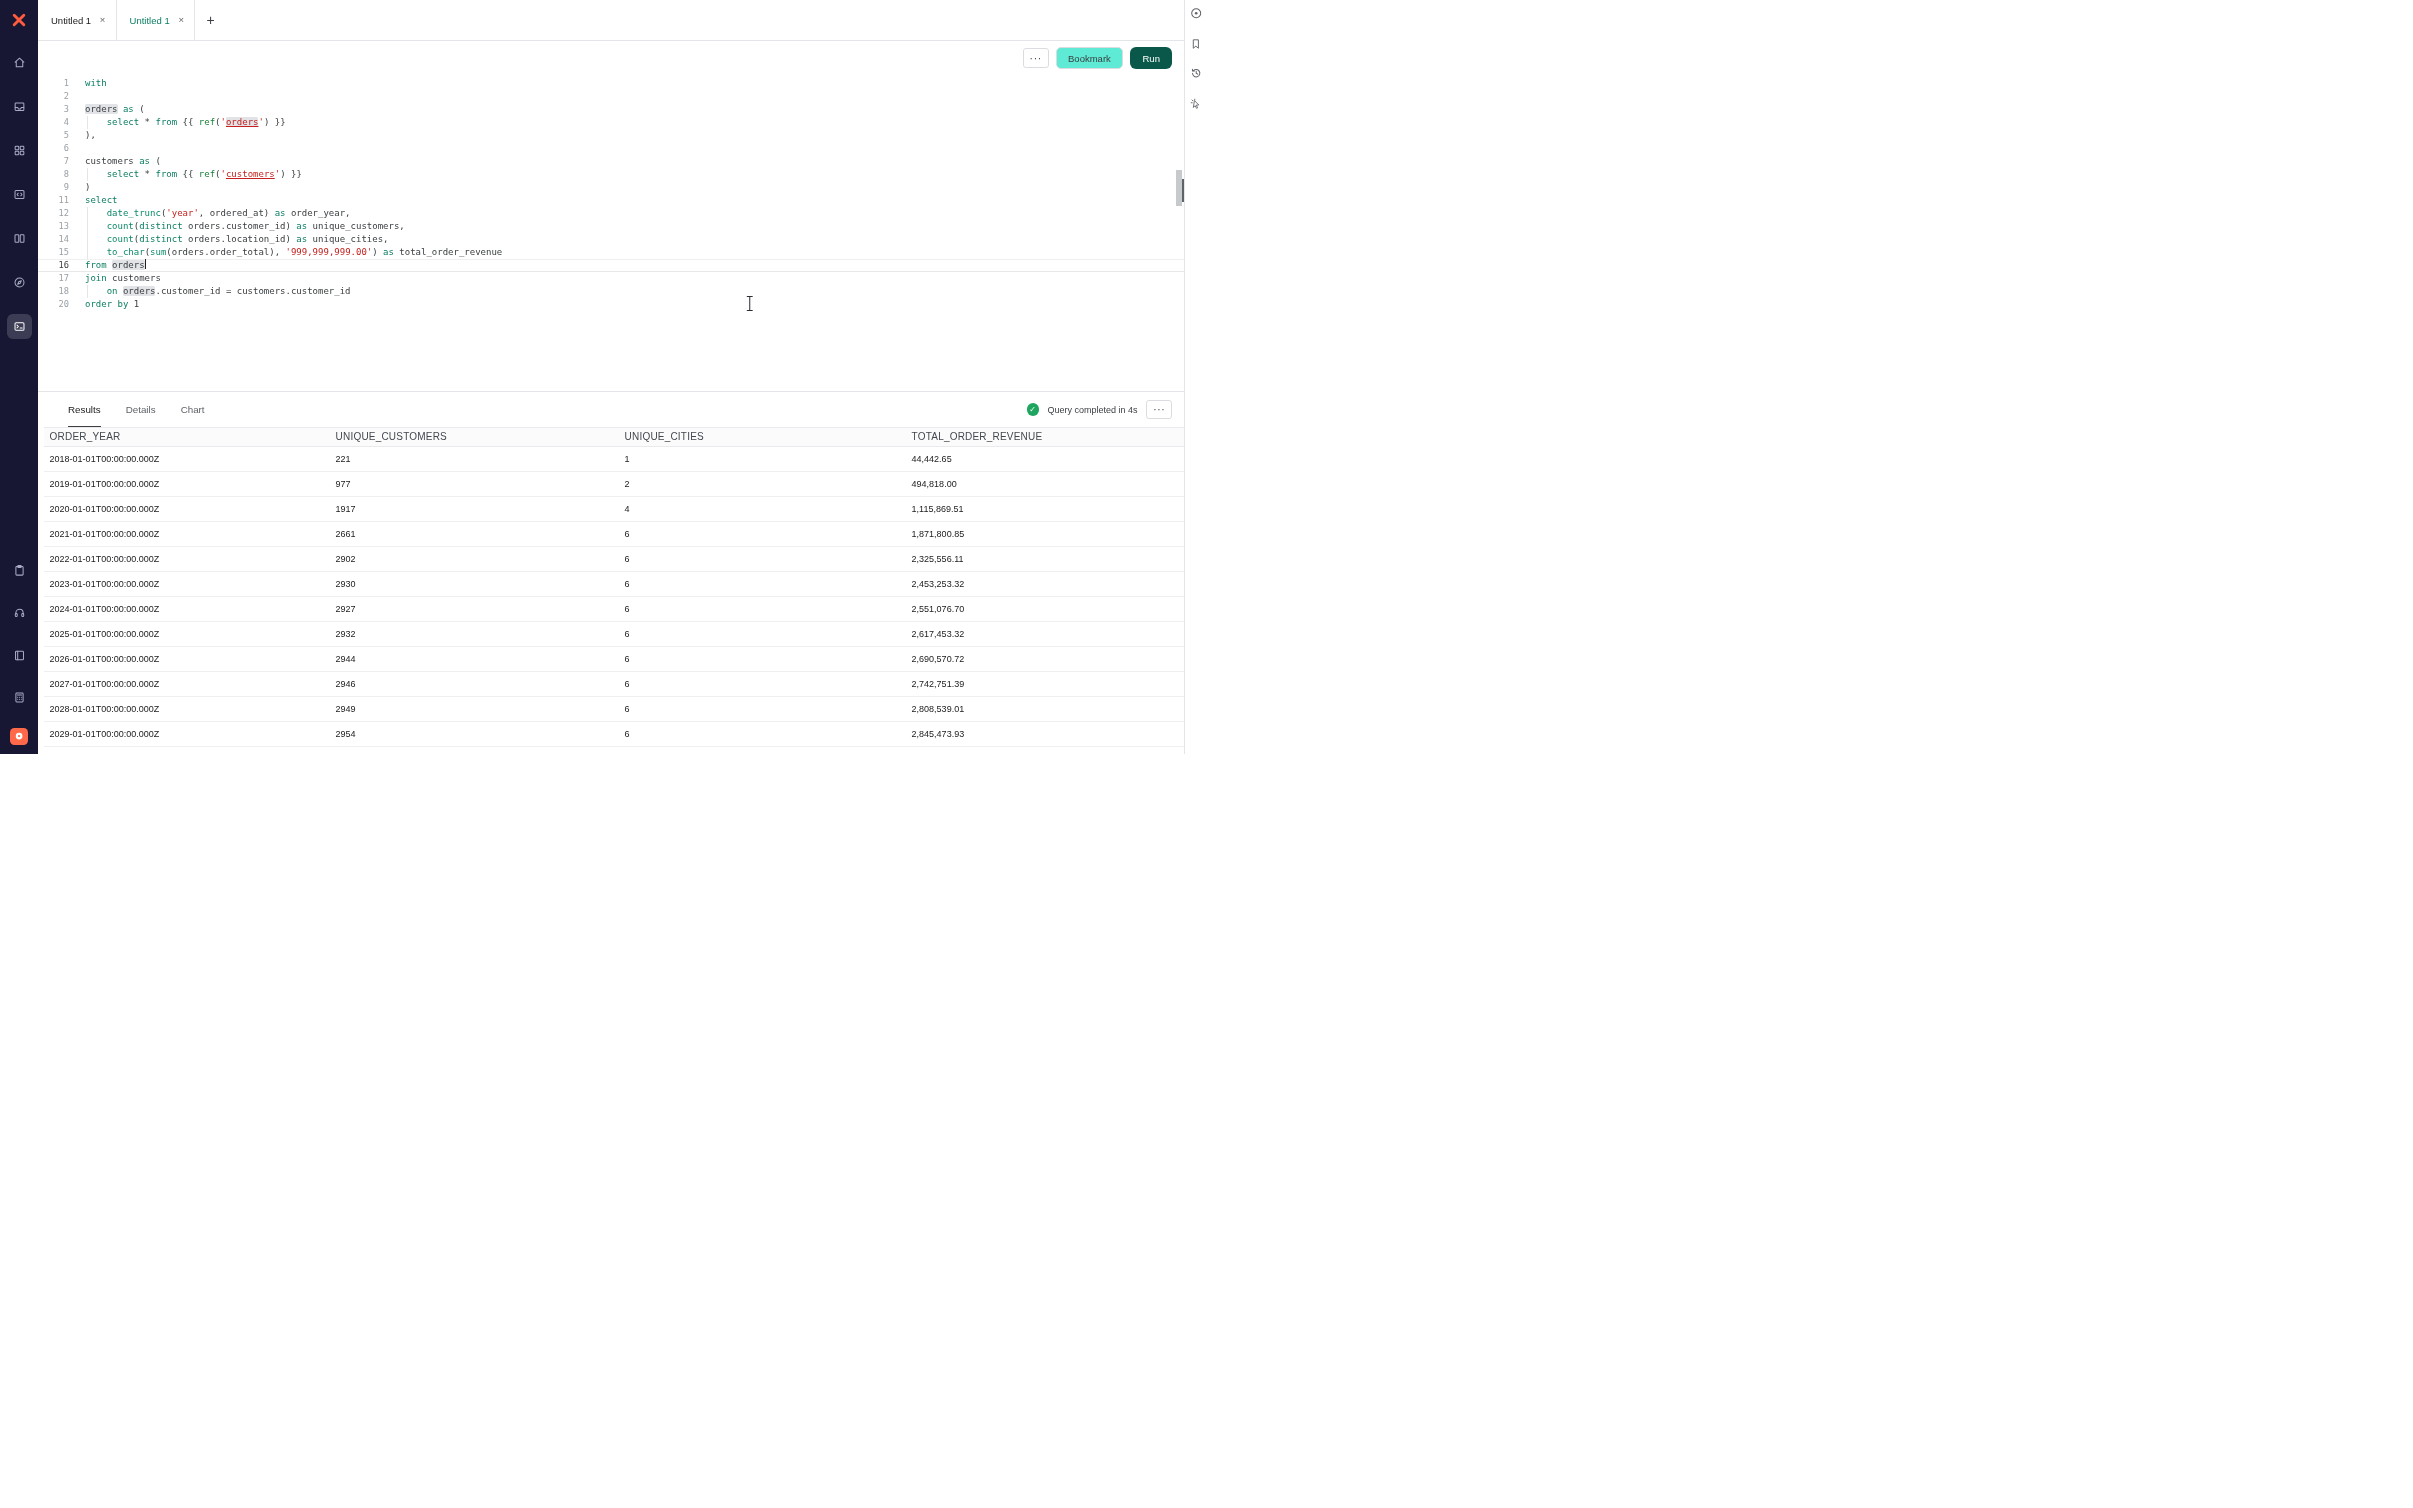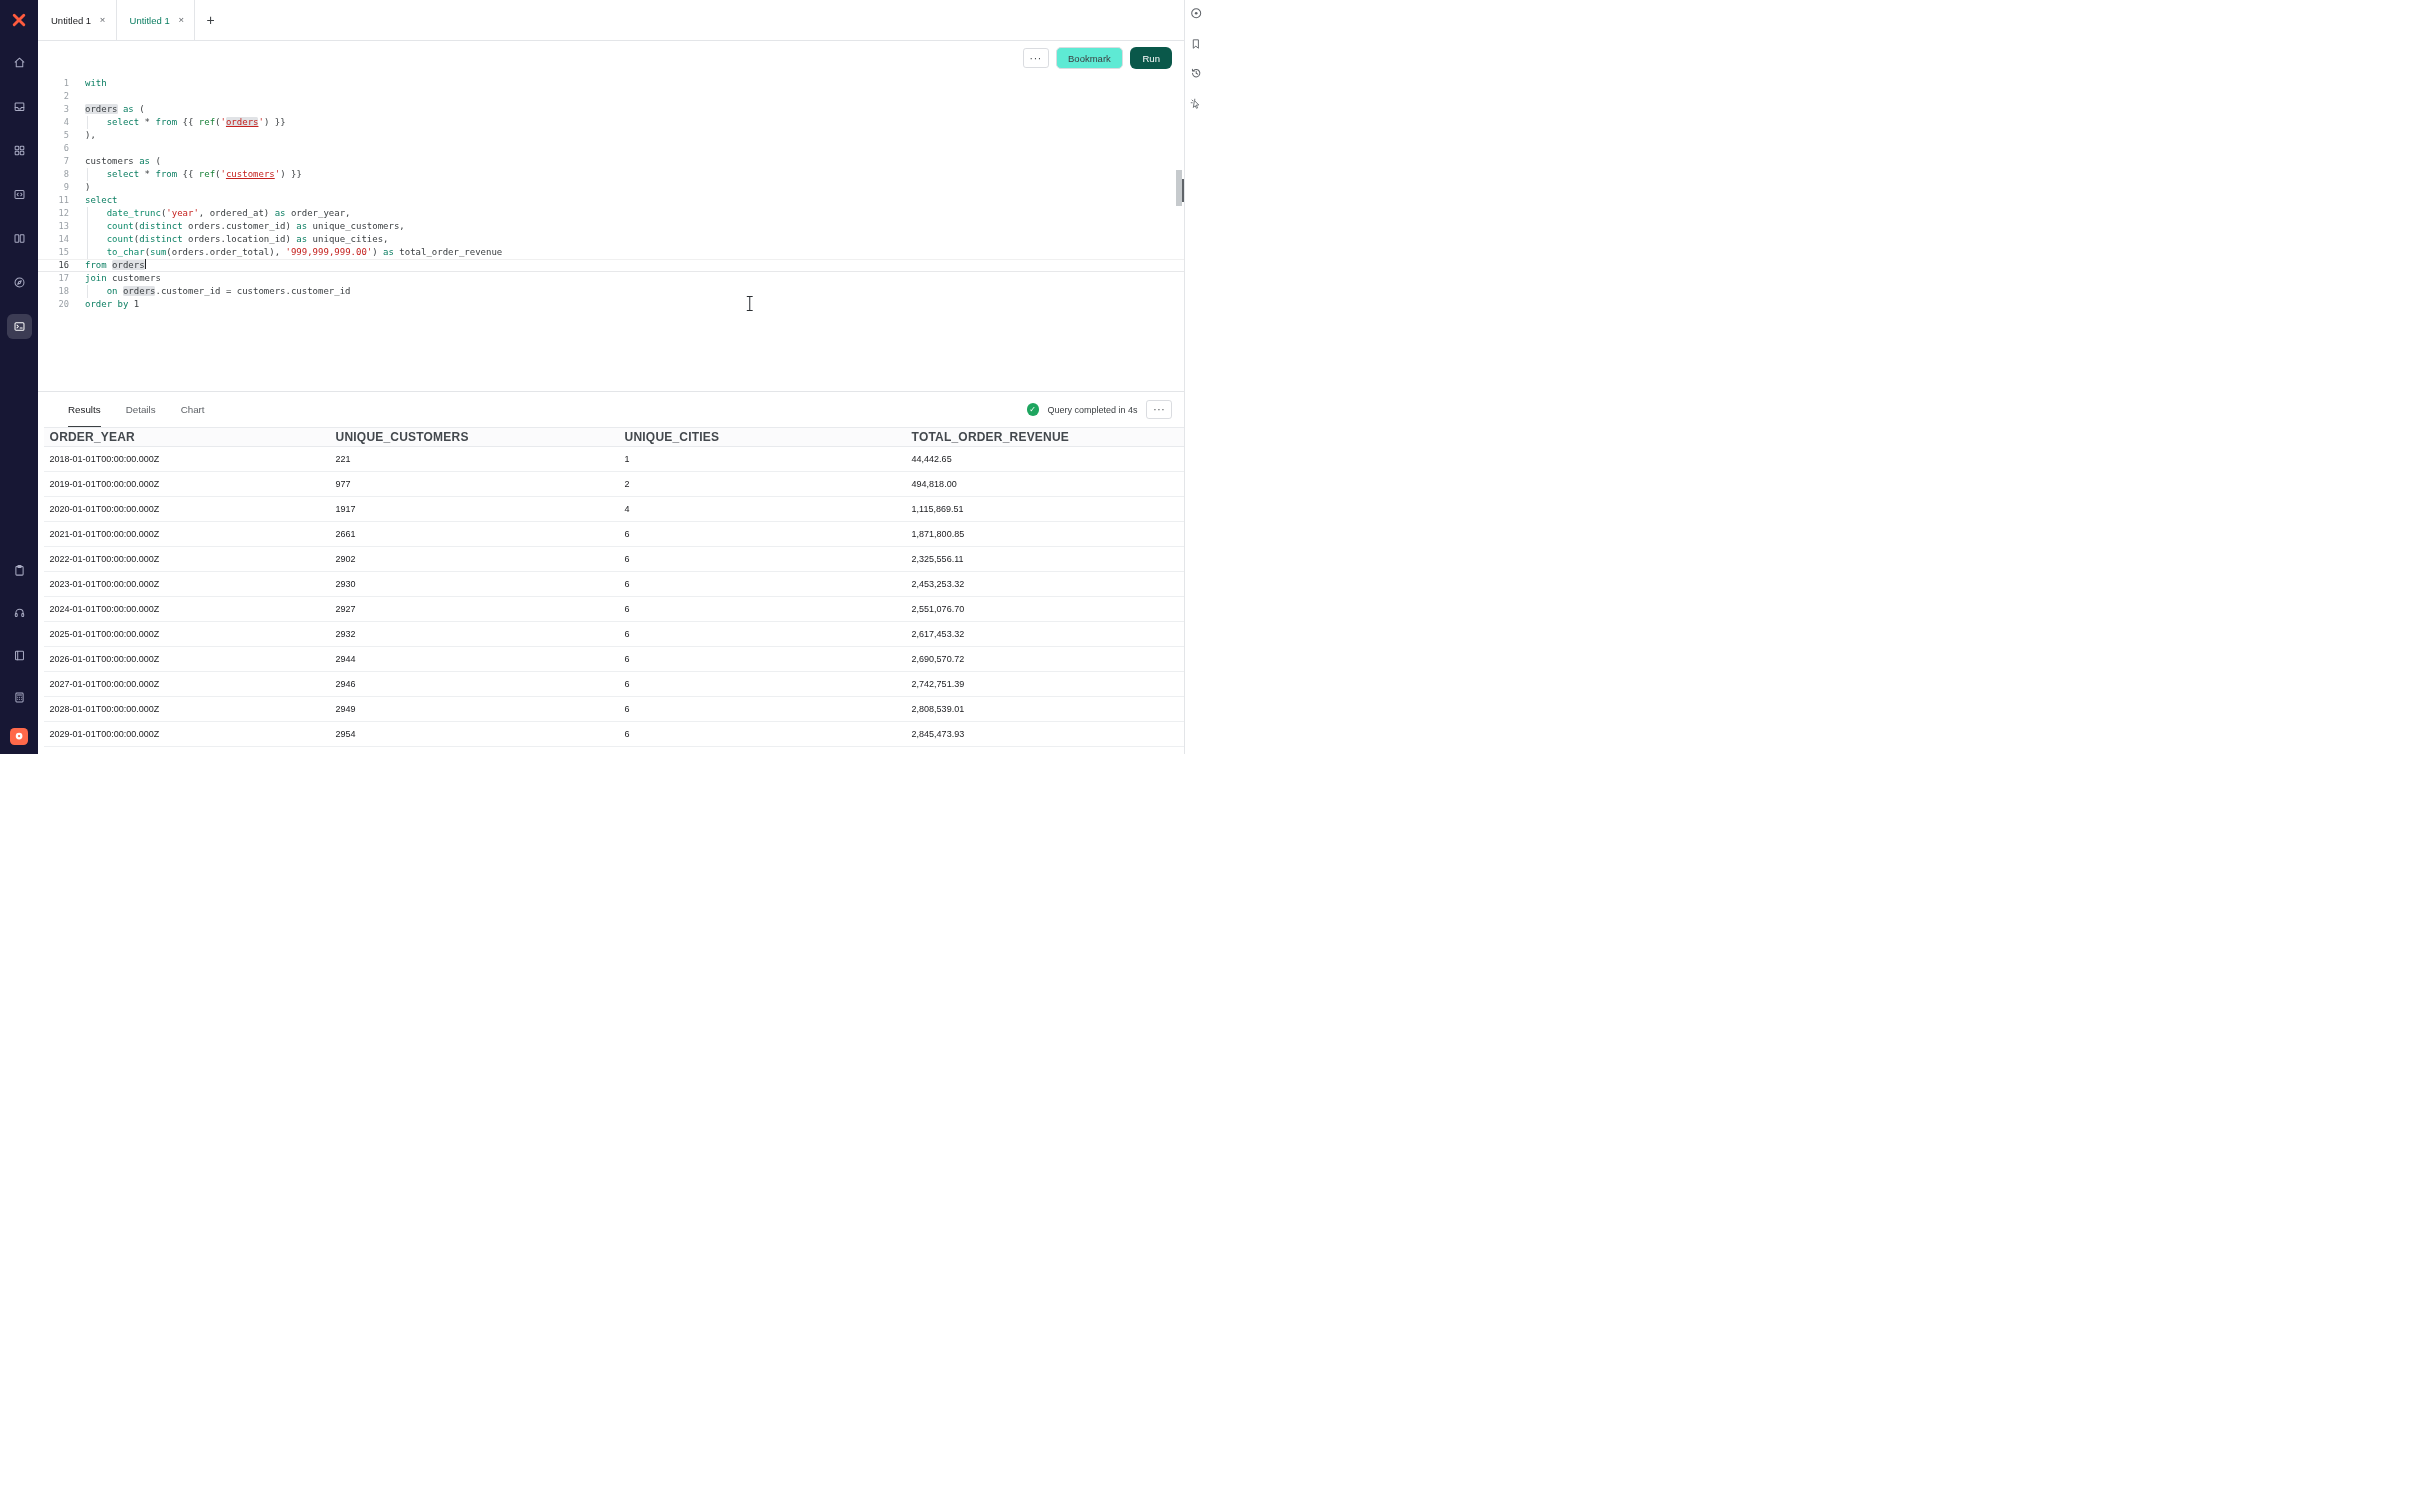--- a/index.html
+++ b/index.html
@@ -68,21 +68,21 @@
   .rtabs { height: 35px; flex: none; display: flex; align-items: stretch; padding: 0 11.7px 0 22px; gap: 25px; }
   .rtab { display: flex; align-items: center; font-size: 9.8px; color: #5f6368; border-bottom: 1.5px solid transparent; cursor: pointer; }
   .rtab.active { color: #202124; border-bottom-color: #3c4043; margin-left: 8px; }
   .rstatus { margin-left: auto; display: flex; align-items: center; gap: 8.7px; }
   .check-circle { width: 12.4px; height: 12.4px; border-radius: 50%; background: #1ea55f; color: #fff; font-size: 8px;
     display: flex; align-items: center; justify-content: center; }
   .status-text { font-size: 9px; color: #3c4043; }
 
   .thead { display: grid; grid-template-columns: 286px 289px 287px 1fr; margin-left: 5.8px; height: 19.7px; flex: none;
     align-items: center; border-top: 0.7px solid #e8eaed; border-bottom: 0.7px solid #e8eaed; background: #fbfbfc; }
-  .th { font-size: 12px; color: #43484d; padding-left: 5.8px; letter-spacing: 0.2px; font-weight: bold; }
+  .th { font-size: 10px; color: #43484d; padding-left: 5.8px; letter-spacing: 0.2px; }
   .tbody { flex: 1; overflow: hidden; margin-left: 5.8px; }
   .tr { display: grid; grid-template-columns: 286px 289px 287px 1fr; height: 25px; align-items: center;
     border-bottom: 0.7px solid #edeff1; font-size: 9px; color: #202124; cursor: default; }
   .td { padding-left: 5.8px; white-space: nowrap; overflow: hidden; }
 
   
   .rail { width: 23px; flex: none; border-left: 0.7px solid #e3e5e8; background: #fff;
     display: flex; flex-direction: column; align-items: center; padding-top: 7.3px; gap: 18px; }
   .rail-icon { color: #5f6368; cursor: pointer; display: flex; }
 

